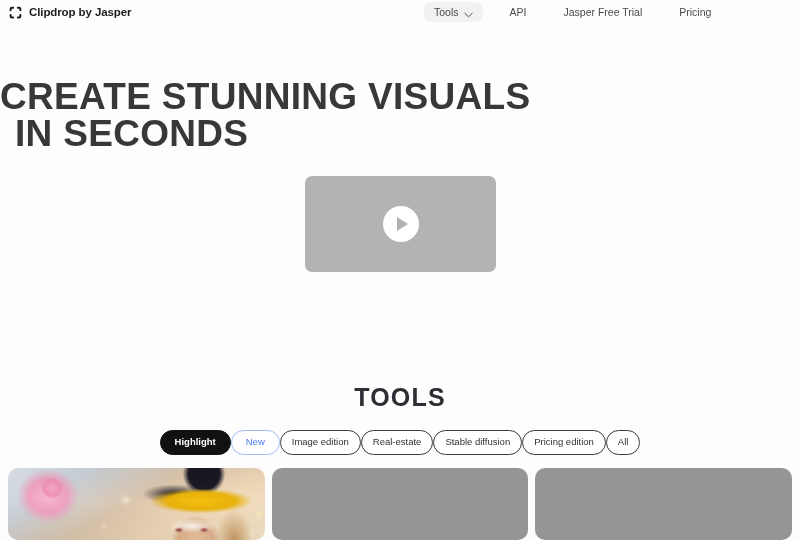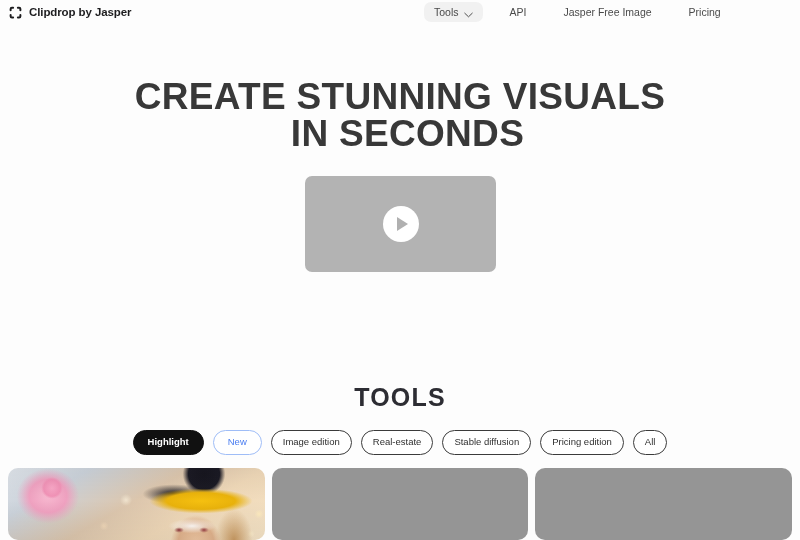--- a/index.html
+++ b/index.html
@@ -72,21 +72,21 @@
     display: block;
     flex: 0 0 auto;
   }
 
   
   .hero-title {
     position: absolute;
     top: 78px;
     left: 0;
     width: 800px;
-    text-align: center;
+    text-align: left;
     font-size: 37px;
     line-height: 1.0;
     font-weight: bold;
     letter-spacing: 0.3px;
     color: #383838;
   }
   .hero-title .l2 { display: block; margin-top: 0px; padding-left: 15px; }
 
   .video {
     position: absolute;
@@ -130,21 +130,20 @@
   }
 
   .filters {
     position: absolute;
     top: 430px;
     left: 0;
     width: 800px;
     display: flex;
     justify-content: center;
     align-items: center;
-    gap: 9px;
   }
   .pill {
     font-size: 9.5px;
     line-height: 1;
     padding: 6px 11px 7px;
     border-radius: 999px;
     border: 1px solid #3b3b3b;
     background: #ffffff;
     color: #2f2f2f;
     white-space: nowrap;
@@ -244,21 +243,21 @@
         <span class="chev">
           <svg viewBox="0 0 12 8" width="9" height="6" aria-hidden="true">
             <path d="M1 1.6 L6 6.4 L11 1.6" fill="none" stroke="#4a4a4a" stroke-width="1.3" stroke-linecap="round" stroke-linejoin="round"></path>
           </svg>
         </span>
       </a>
       <a class="nav-item" href="#">
         <span>API</span>
       </a>
       <a class="nav-item" href="#">
-        <span>Jasper Free Image</span>
+        <span>Jasper Free Trial</span>
       </a>
       <a class="nav-item" href="#">
         <span>Pricing</span>
       </a>
     </nav>
   </div>
 
   <h1 class="hero-title">
     <span class="l1">CREATE STUNNING VISUALS</span>
     <span class="l2">IN SECONDS</span>

